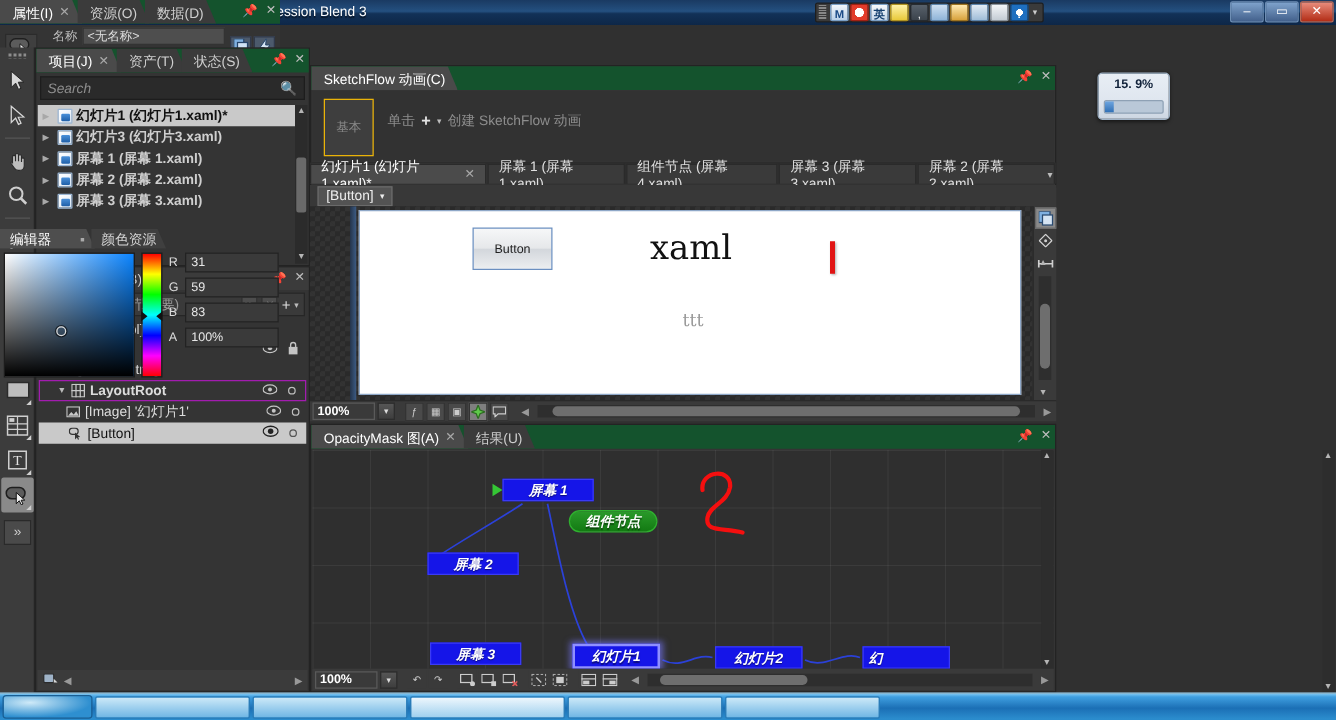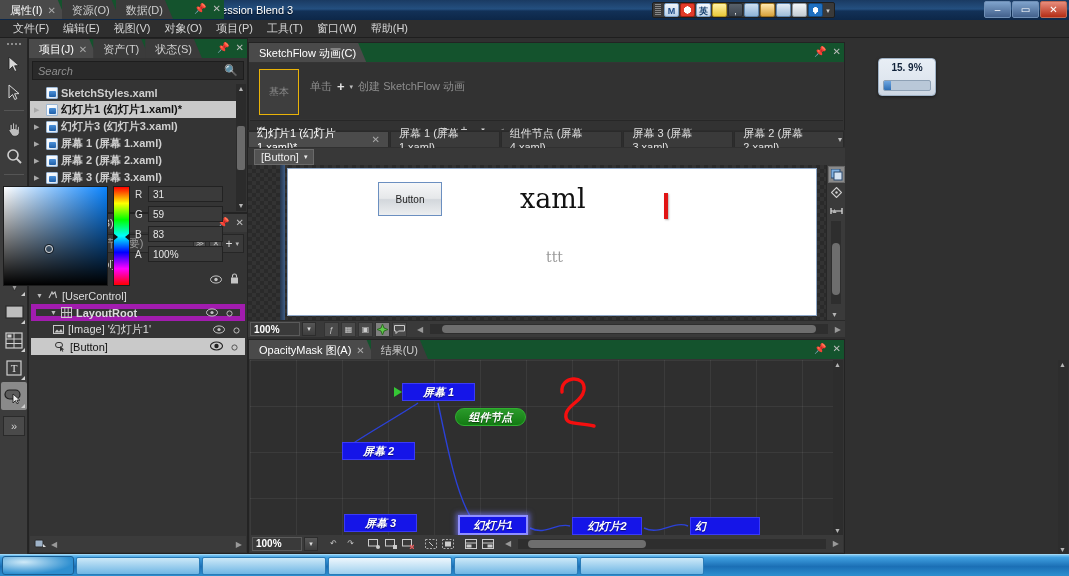--- a/index.html
+++ b/index.html
@@ -141,28 +141,28 @@
     background:#3b3b3b; color:#cfcfcf; font-size:11px; position:relative; }
   .objsearch { height:19px; margin:2px 3px; background:#3a3a3a; border:1px solid #262626;
     display:flex; align-items:center; padding:0 4px; color:#9a9a9a; font-size:11px; justify-content:space-between;}
   .objsearch .btns { display:flex; gap:3px; align-items:center; }
   .objsearch .sbtn { width:13px;height:13px;background:#4d4d4d;border:1px solid #2c2c2c;
      color:#b9b9b9;font-size:8px;text-align:center;line-height:11px;}
   .ucroot { height:17px; display:flex; align-items:center; gap:5px; padding-left:5px; color:#cfcfcf; }
   .eyerow { height:15px; display:flex; align-items:center; justify-content:flex-end; gap:8px; padding-right:8px; }
   .treerow { height:17px; display:flex; align-items:center; gap:4px; padding-left:8px; color:#dcdcdc; font-size:11px; position:relative; }
   .treerow.hl { background:#c9c9c9; color:#111; }
-  .treerow.outline { border:5px solid #a21caf;align-items:center; }
+  .treerow.outline { border:1px solid #a21caf;align-items:center; }
   .treerow .ey { position:absolute; right:22px; }
   .treerow .lk { position:absolute; right:7px; }
   .bottombar { position:absolute; left:1px; right:1px; bottom:1px; height:16px;
     background:#3b3b3b; display:flex; align-items:center; padding:0 4px; gap:4px; }
 
   
-  #sfAnim { left:248px; top:42px; width:597px; height:98px; }
+  #sfAnim { left:248px; top:52px; width:597px; height:98px; }
   .animBody { position:absolute; left:1px; right:1px; top:20px; bottom:20px; background:#323232; }
   .animThumb { position:absolute; left:9px; top:6px; width:40px; height:46px; background:#3e3e3e;
     border:1px solid #eab308; color:#8a8a8a; font-size:10px; display:flex; align-items:center; justify-content:center;}
   .animHint { position:absolute; left:60px; top:16px; display:flex; align-items:center; gap:5px;
     color:#8d8d8d; font-size:11px;}
   .animHint .plus { color:#e4e4e4; font-size:13px; font-weight:bold; }
   .animHint .cv { color:#bdbdbd; font-size:7px; }
   .animCtl { position:absolute; left:1px; right:1px; bottom:1px; height:18px;
     background:#323232; display:flex; align-items:center; gap:3px; padding-left:3px; border-top:1px solid #272727;}
   .cbtn { width:16px;height:15px; display:flex;align-items:center;justify-content:center; color:#cfcfcf; font-size:9px;}
@@ -373,30 +373,20 @@
       <div class="ibtn dot">,</div>
       <div class="ibtn kb"></div>
       <div class="ibtn tl"></div>
       <div class="ibtn sr"></div>
       <div class="ibtn pg"></div>
       <div class="ibtn hp">?</div>
       <div class="more">▾</div>
     </div>
   </div>
 
-  <div class="menubar">
-    <div class="mi">文件(F)</div>
-    <div class="mi">编辑(E)</div>
-    <div class="mi">视图(V)</div>
-    <div class="mi">对象(O)</div>
-    <div class="mi">项目(P)</div>
-    <div class="mi">工具(T)</div>
-    <div class="mi">窗口(W)</div>
-    <div class="mi">帮助(H)</div>
-  </div>
 
   <div class="toolbox">
     <div class="grip"></div>
 
     <div class="tool">
       <svg width="14" height="17" viewBox="0 0 14 17">
           <path d="M2 1 L2 14 L5.5 10.5 L7.8 15.5 L9.8 14.6 L7.6 9.8 L12 9.6 Z" fill="#d7d7d7" stroke="#222" stroke-width=".8"></path>
         </svg>
     </div>
     <div class="tool">
@@ -492,25 +482,20 @@
       <div class="panelicons">
         <span>📌</span>
         <span>✕</span>
       </div>
     </div>
     <div class="searchbox">
       <span>Search</span>
       <span class="mag">🔍</span>
     </div>
     <div class="plist">
-      <div class="prow bold">
-        <span class="arw"></span>
-        <span class="xicon"></span>
-        <span>SketchStyles.xaml</span>
-      </div>
       <div class="prow bold sel">
         <span class="arw">▶</span>
         <span class="xicon"></span>
         <span>幻灯片1 (幻灯片1.xaml)*</span>
       </div>
       <div class="prow bold">
         <span class="arw">▶</span>
         <span class="xicon"></span>
         <span>幻灯片3 (幻灯片3.xaml)</span>
       </div>
@@ -988,20 +973,29 @@
           </svg>
       </div>
       <div class="btab">
         <svg width="15" height="11" viewBox="0 0 15 11">
             <rect x="0" y="2" width="11" height="8" fill="none" stroke="#c9c9c9"></rect>
             <rect x="3" y="0" width="11" height="8" fill="none" stroke="#c9c9c9"></rect>
           </svg>
       </div>
     </div>
 
+    <div class="edHead">
+      <div class="edTab act">
+        <span>编辑器</span>
+        <span style="margin-left:20px;color:#aaa">▪</span>
+      </div>
+      <div class="edTab">
+        <span>颜色资源</span>
+      </div>
+    </div>
 
     <div class="colorArea">
       <div class="satval">
         <div class="ring"></div>
       </div>
       <div class="huebar">
         <div class="mk l"></div>
         <div class="mk r"></div>
       </div>
       <div class="rgbCol">

